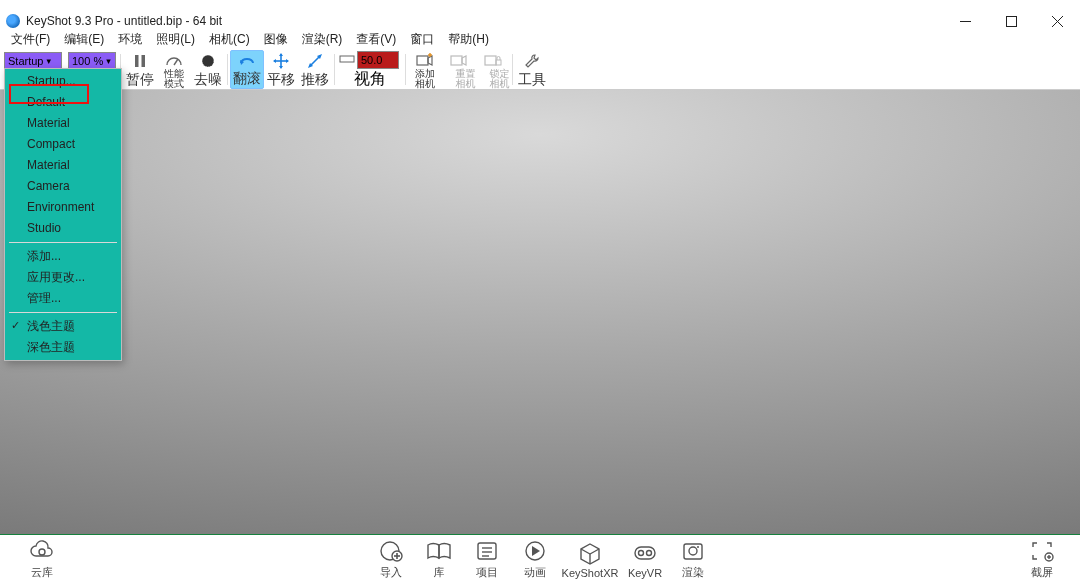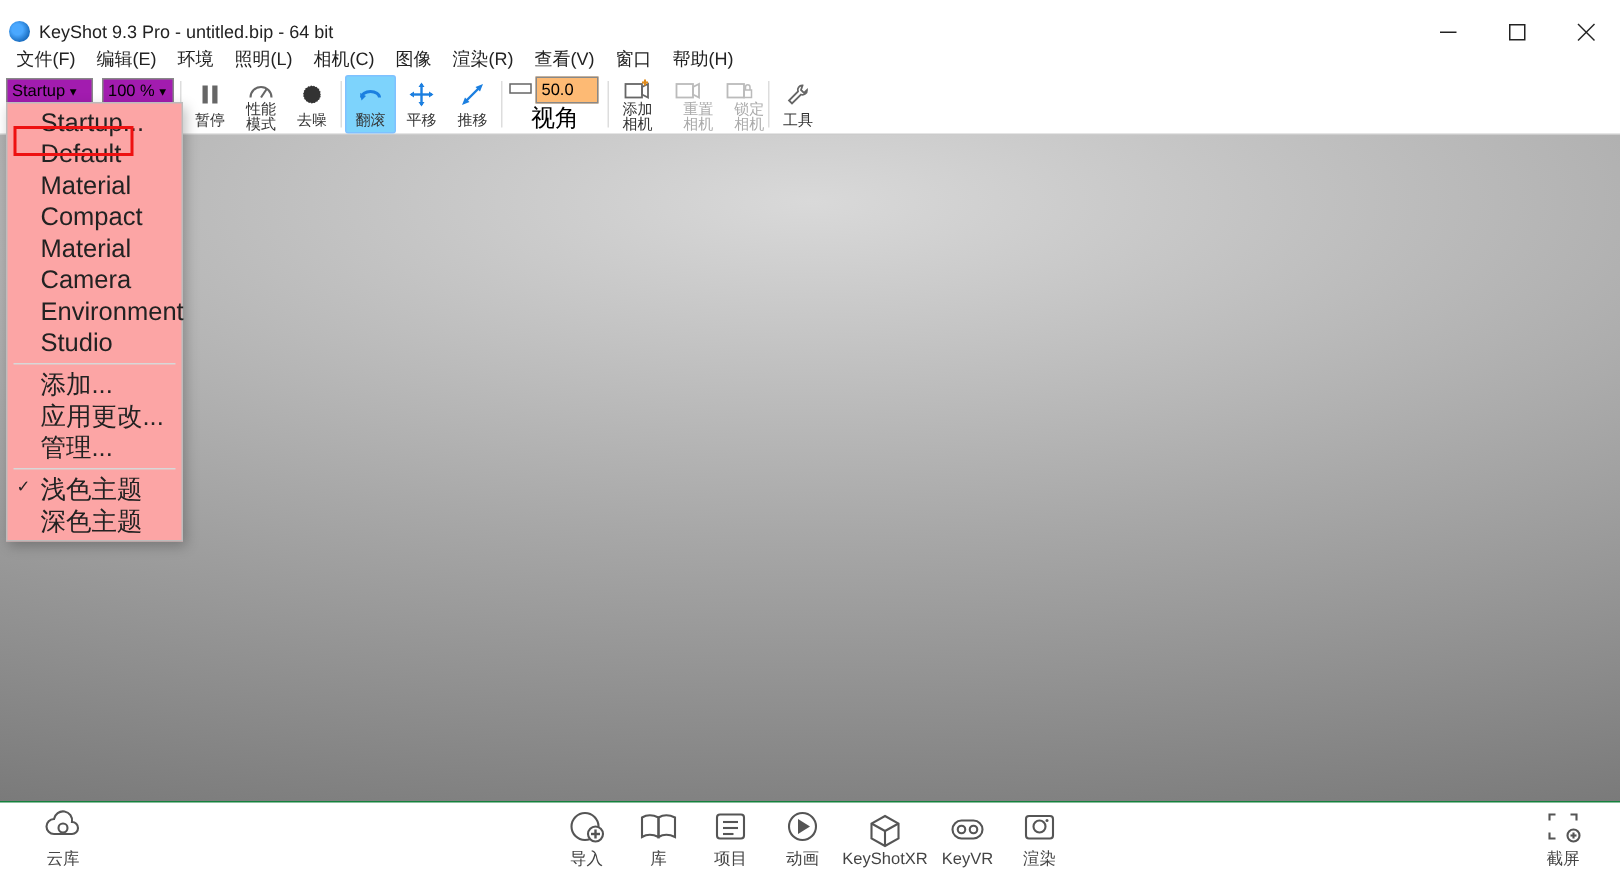--- a/index.html
+++ b/index.html
@@ -12,38 +12,38 @@
   .titlebar .spacer { flex: 1; }
   .winbtn { width: 46px; height: 28px; display: flex; align-items: center; justify-content: center; }
   .winbtn svg { width: 11px; height: 11px; stroke: #222; stroke-width: 1; fill: none; }
 
   
   .menubar { height: 22px; display: flex; align-items: center; padding: 0 4px; font-size: 12px; color: #222; gap: 0; }
   .menubar .menuitem { padding: 2px 7px; }
 
   
   .toolbar { height: 40px; display: flex; align-items: stretch; border-bottom: 1px solid #ccc; background: #fff; position: relative; z-index: 5; }
-  .toolbar .combo { height: 18px; margin: 2px 2px 0 4px; border: 1px solid #888; font-size: 11px; font-family: monospace; display: flex; align-items: center; padding: 0 3px; background: #a21caf; }
+  .toolbar .combo { height: 18px; margin: 2px 2px 0 4px; border: 1px solid #888; font-size: 11px; font-family: monospace; display: flex; align-items: center; padding: 0 3px; background: #8b5cf6; }
   .toolbar .combo .arrow { margin-left: 3px; font-size: 9px; }
   .toolbar .combo.startup { width: 58px; }
   .toolbar .combo.zoom { width: 48px; }
   .tool { width: 34px; display: flex; flex-direction: column; align-items: center; justify-content: center; gap: 1px; padding-top: 2px; }
   .tool .ticon { height: 18px; display: flex; align-items: center; justify-content: center; }
-  .tool .tlabel { font-size: 10px; color: #333; white-space: nowrap; }
+  .tool .tlabel { font-size: 14px; color: #333; white-space: nowrap; }
   .tool.disabled .tlabel { color: #aaa; margin-left: 13px; }
   .tool.disabled svg { stroke: #bbb !important; fill: #bbb !important; }
   .tool.active { background: #7dd3fc; border: 1px solid #7fc1ff; border-radius: 2px; }
   .sep { width: 1px; background: #ddd; margin: 4px 2px; }
-  .numfield { height: 18px; width: 42px; margin: 2px 2px 0 2px; border: 1px solid #888; font-size: 11px; font-family: monospace; display: flex; align-items: center; padding: 0 3px; background: #fdba74; }
+  .numfield { height: 18px; width: 42px; margin: 2px 2px 0 2px; border: 1px solid #888; font-size: 11px; font-family: monospace; display: flex; align-items: center; padding: 0 3px; background: #b91c1c; }
 
   
   .viewport { position: absolute; left: 0; right: 0; top: 90px; bottom: 50px; background: radial-gradient(ellipse 140% 110% at 50% 10%, #d9d9d9 0%, #a8a8a8 45%, #6f6f6f 100%); }
 
   
-  .dropdown { position: absolute; left: 4px; top: 68px; width: 118px; background: #fca5a5; border: 1px solid #bcbcbc; box-shadow: 2px 3px 8px rgba(0,0,0,0.25); z-index: 20; font-size: 17px; padding: 2px 0; }
+  .dropdown { position: absolute; left: 4px; top: 68px; width: 118px; background: #14b8a6; border: 1px solid #bcbcbc; box-shadow: 2px 3px 8px rgba(0,0,0,0.25); z-index: 20; font-size: 12px; padding: 2px 0; }
   .dropdown .dditem { padding: 3px 8px 3px 22px; color: #222; position: relative; line-height: 15px; }
   .dropdown .dditem.checked::before { content: "✓"; position: absolute; left: 6px; top: 2px; font-size: 11px; }
   .dropdown .ddsep { height: 1px; background: #d8d8d8; margin: 3px 4px; }
   
   .redbox { position: absolute; left: 9px; top: 84px; width: 80px; height: 20px; border: 2px solid #e11; z-index: 30; pointer-events: none; }
 
   
   .bottombar { position: absolute; left: 0; right: 0; bottom: 0; height: 50px; background: #fff; border-top: 1px solid #15803d; display: flex; align-items: center; }
   .btool { display: flex; flex-direction: column; align-items: center; justify-content: center; min-width: 48px; gap: 2px; }
   .btool .bicon { height: 24px; display: flex; align-items: center; justify-content: center; }

